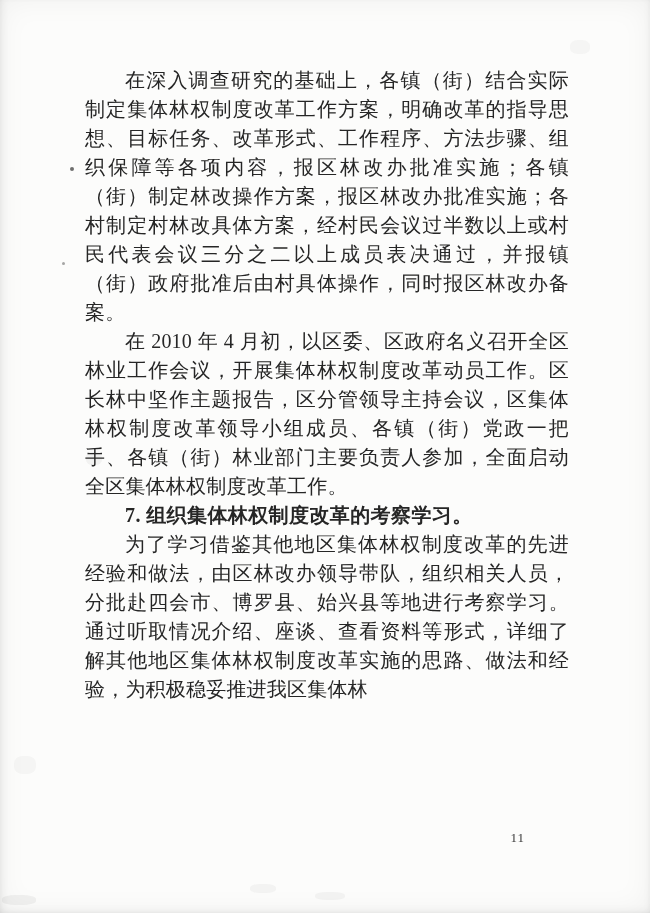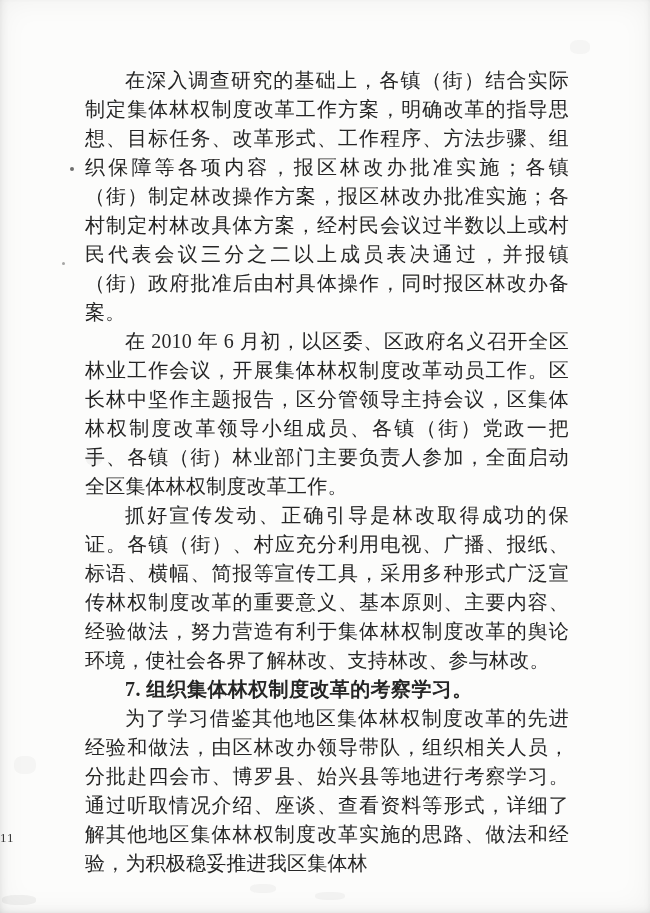--- a/index.html
+++ b/index.html
@@ -45,21 +45,21 @@
   }
   .para.heading {
     font-weight: bold;
     letter-spacing: 0.4px;
   }
   .page-number {
     position: absolute;
     top: 830px;
     left: 0;
     width: 525px;
-    text-align: left;
+    text-align: right;
     font-size: 13px;
     letter-spacing: 1px;
     color: #3a3a3a;
   }
   
   .speck {
     position: absolute;
     border-radius: 50%;
     pointer-events: none;
   }
@@ -78,22 +78,21 @@
   .smudge-5 { left: 2px;   top: 895px; width: 34px; height: 10px; opacity: 0.07; }
   .smudge-6 { left: 570px; top: 40px;  width: 20px; height: 14px; opacity: 0.04; }
 </style>
 </head>
 <body>
 
 <div class="scan-page">
 
   <div class="doc-body">
     <p class="para body">在深入调查研究的基础上，各镇（街）结合实际制定集体林权制度改革工作方案，明确改革的指导思想、目标任务、改革形式、工作程序、方法步骤、组织保障等各项内容，报区林改办批准实施；各镇（街）制定林改操作方案，报区林改办批准实施；各村制定村林改具体方案，经村民会议过半数以上或村民代表会议三分之二以上成员表决通过，并报镇（街）政府批准后由村具体操作，同时报区林改办备案。</p>
-    <p class="para body">在 2010 年 6 月初，以区委、区政府名义召开全区林业工作会议，开展集体林权制度改革动员工作。区长林中坚作主题报告，区分管领导主持会议，区集体林权制度改革领导小组成员、各镇（街）党政一把手、各镇（街）林业部门主要负责人参加，全面启动全区集体林权制度改革工作。</p>
-    <p class="para body">抓好宣传发动、正确引导是林改取得成功的保证。各镇（街）、村应充分利用电视、广播、报纸、标语、横幅、简报等宣传工具，采用多种形式广泛宣传林权制度改革的重要意义、基本原则、主要内容、经验做法，努力营造有利于集体林权制度改革的舆论环境，使社会各界了解林改、支持林改、参与林改。</p>
+    <p class="para body">在 2010 年 4 月初，以区委、区政府名义召开全区林业工作会议，开展集体林权制度改革动员工作。区长林中坚作主题报告，区分管领导主持会议，区集体林权制度改革领导小组成员、各镇（街）党政一把手、各镇（街）林业部门主要负责人参加，全面启动全区集体林权制度改革工作。</p>
     <p class="para heading">7. 组织集体林权制度改革的考察学习。</p>
     <p class="para body">为了学习借鉴其他地区集体林权制度改革的先进经验和做法，由区林改办领导带队，组织相关人员，分批赴四会市、博罗县、始兴县等地进行考察学习。通过听取情况介绍、座谈、查看资料等形式，详细了解其他地区集体林权制度改革实施的思路、做法和经验，为积极稳妥推进我区集体林</p>
   </div>
 
   <div class="page-number">11</div>
 
   <span class="speck speck-1"></span>
   <span class="speck speck-2"></span>
   <span class="smudge smudge-1"></span>
   <span class="smudge smudge-2"></span>

